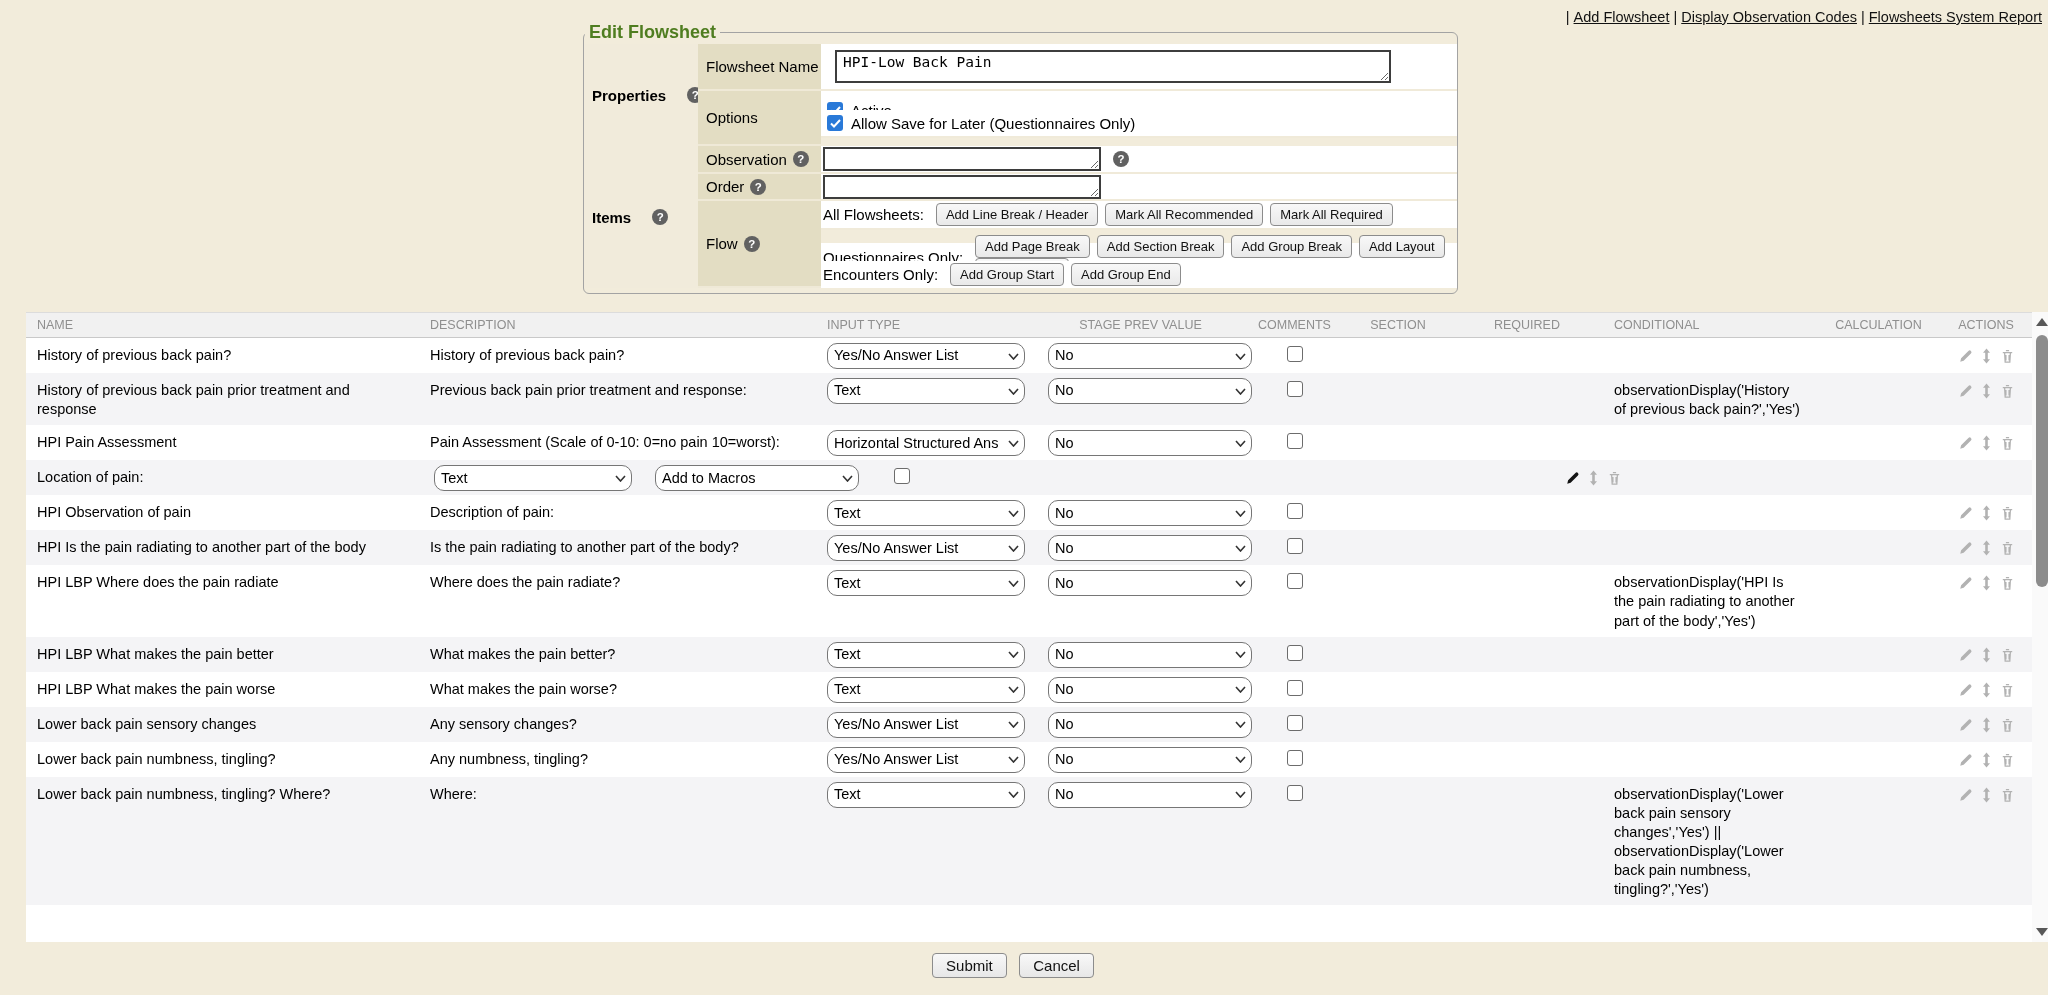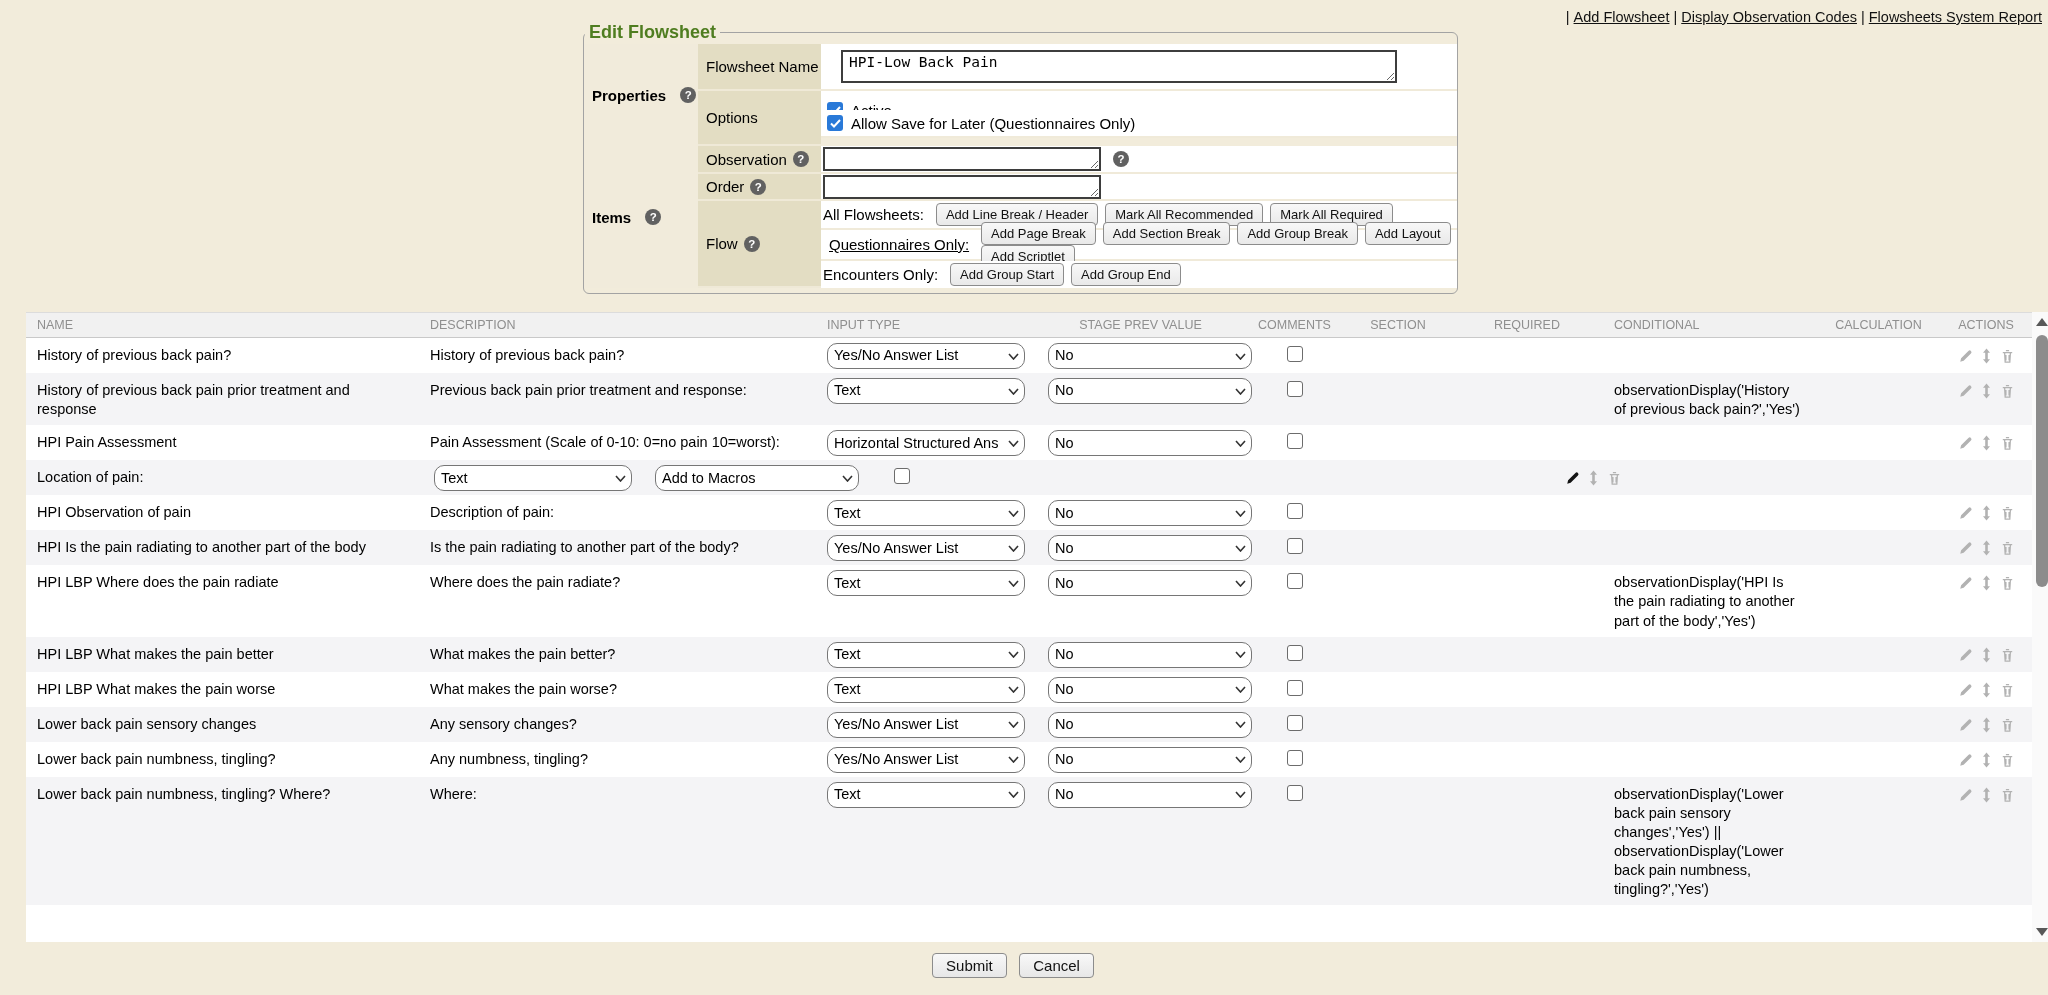--- a/index.html
+++ b/index.html
@@ -9,21 +9,21 @@
   
   .top-links{position:absolute;top:9px;right:6px;font-size:14.5px;white-space:nowrap}
   .top-links a{color:#111;text-decoration:underline;cursor:pointer}
   .top-links .sep{margin:0 4px;color:#111}
 
   
   fieldset.efs{position:absolute;left:583px;top:22px;width:875px;height:272px;border:1px solid #a3a3a3;border-radius:6px;background:transparent}
   .efs legend{font-size:18px;font-weight:bold;color:#4f7d20;margin-left:1px;padding:0 4px}
   .efs-grid{position:relative;width:100%;height:244px;margin-top:1px}
   .gcell,.lcell,.vcell{position:absolute;display:flex;align-items:center}
-  .gcell{left:0;width:114px;background:#f1ebdb;padding-left:8px;font-weight:bold;font-size:15px;gap:14px}
+  .gcell{left:0;width:114px;background:#f1ebdb;padding-left:8px;font-weight:bold;font-size:15px;gap:21px}
   .lcell{left:114px;width:123px;background:#e3ddc3;padding-left:8px;font-size:15px;gap:6px;border-bottom:2px solid #efe9d7}
   .vcell{left:237px;right:0;background:#fff;border-bottom:2px solid #f0ead9;font-size:15px}
   .help{flex:none;display:inline-flex;align-items:center;justify-content:center;width:16px;height:16px;border-radius:50%;background:#616161;color:#fff;font-size:11.5px;font-weight:bold;cursor:pointer}
   textarea.ta{border:2px solid #3d3d3d;background:#fff;resize:both;font-family:"DejaVu Sans Mono",monospace;font-size:14.5px;padding:2px 6px;outline:none}
   .ta-name{width:556px;height:33px}
   .ta-sm{width:278px;height:24px}
   .cbb{flex:none;width:16px;height:16px;border-radius:3px;background:#2979d8;display:inline-flex;align-items:center;justify-content:center;margin-right:8px}
   .cb{width:16px;height:16px;border:1.6px solid #6c6c6c;border-radius:3px;background:#fff;cursor:pointer}
   .flbl{margin-right:5px;white-space:nowrap}
   .u{text-decoration:underline}
@@ -102,21 +102,21 @@
     </div>
     <div class="lcell" style="top:130px;height:27px">
       <span>Order</span>
       <span class="help">?</span>
     </div>
     <div class="lcell" style="top:157px;height:87px">
       <span>Flow</span>
       <span class="help">?</span>
     </div>
 
-    <div class="vcell" style="top:0;height:47px;padding-left:20px">
+    <div class="vcell" style="top:0;height:47px;padding-left:14px">
       <textarea class="ta ta-name" style="">HPI-Low Back Pain</textarea>
     </div>
     <div class="vcell" style="top:47px;height:40px;padding-left:6px">
       <span class="cbb">
           <svg width="11" height="9" viewBox="0 0 11 9">
             <path d="M1 4.5 L4 7.5 L10 1" stroke="#fff" stroke-width="2" fill="none"></path>
           </svg>
         </span>
       <span>Active</span>
     </div>
@@ -132,21 +132,21 @@
       <textarea class="ta ta-sm" style=""></textarea>
       <span class="help" style="margin-left:12px">?</span>
     </div>
     <div class="vcell" style="top:130px;height:27px;padding-left:2px">
       <textarea class="ta ta-sm" style=""></textarea>
     </div>
     <div class="vcell" style="top:157px;height:29px;padding-left:2px">
       <span class="flbl">All Flowsheets:</span>
       <span><button class="fbtn">Add Line Break / Header</button><button class="fbtn">Mark All Recommended</button><button class="fbtn">Mark All Required</button></span>
     </div>
-    <div class="vcell" style="top:186px;height:31px;padding-left:8px">
+    <div class="vcell" style="top:199px;height:31px;padding-left:2px">
       <span class="flbl u">Questionnaires Only:</span>
       <span><button class="fbtn">Add Page Break</button><button class="fbtn">Add Section Break</button><button class="fbtn">Add Group Break</button><button class="fbtn">Add Layout</button><button class="fbtn">Add Scriptlet</button></span>
     </div>
     <div class="vcell" style="top:217px;height:27px;padding-left:2px;border-bottom:none">
       <span class="flbl">Encounters Only:</span>
       <span><button class="fbtn">Add Group Start</button><button class="fbtn">Add Group End</button></span>
     </div>
   </div>
 </fieldset>
 

